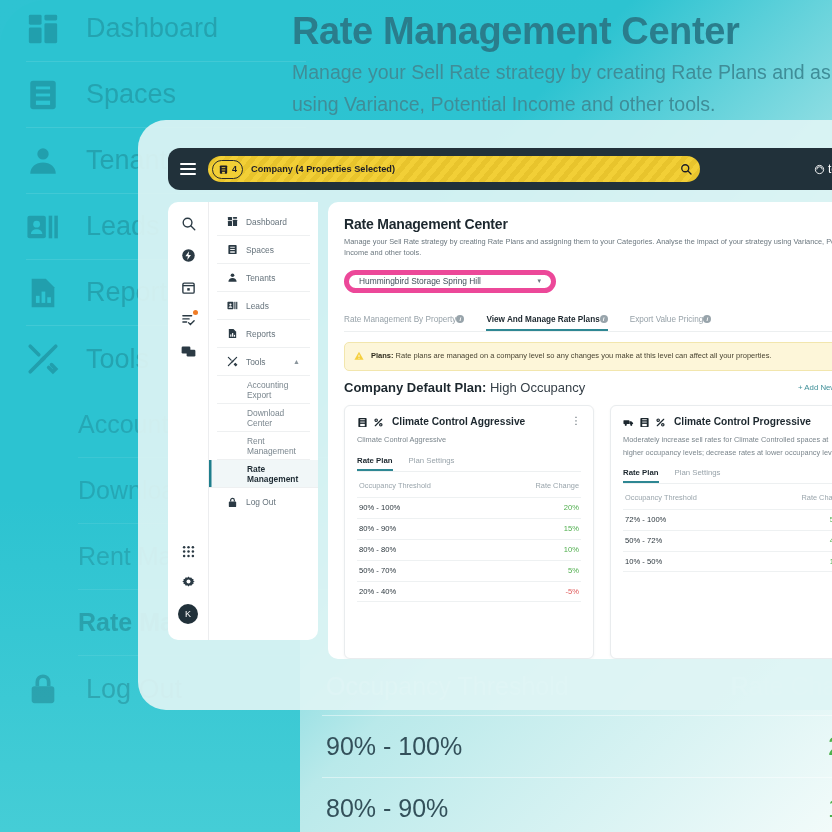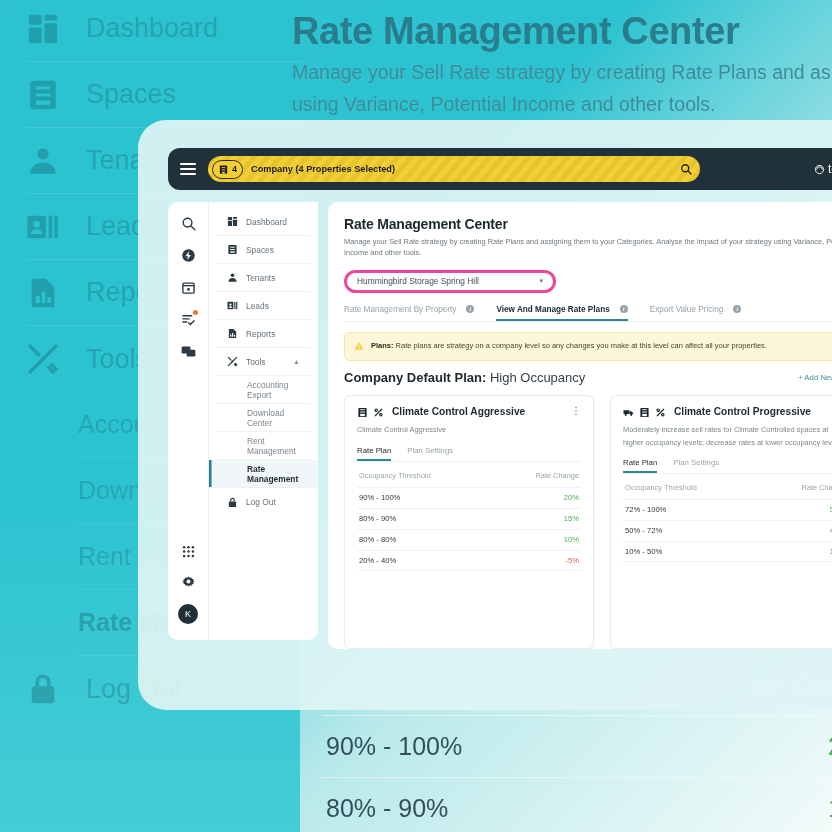--- a/index.html
+++ b/index.html
@@ -154,30 +154,30 @@
   
   .content {
     width: 550px; min-height: 438px; background: #fff;
     margin-left: 10px; border-radius: 10px;
     padding: 14px 16px 0 16px;
     position: relative; overflow: hidden;
   }
   .c-title { font-size: 14px; font-weight: bold; color: #1c272e; letter-spacing: -0.2px; }
   .c-sub { font-size: 7.4px; color: #6b777f; line-height: 1.55; margin-top: 4px; max-width: 540px; }
   .select {
-    margin-top: 11px; width: 212px; height: 23px; border: 3px solid #ec4899;
+    margin-top: 11px; width: 212px; height: 23px; border: 5px solid #ec4899;
     border-radius: 13px; display: flex; align-items: center;
     padding: 0 10px; font-size: 8.4px; color: #41505a; cursor: pointer;
   }
   .select .chev { margin-left: auto; font-size: 7px; color: #6b777f; }
 
   .tabs { display: flex; gap: 22px; margin-top: 12px; border-bottom: 1px solid #eceff0; }
   .tab {
-    display: flex; align-items: flex-start; gap: 10px; padding-bottom: 7px;
-    font-size: 8.2px; color: #97a2a9; cursor: pointer;
+    display: flex; align-items: flex-start; gap: 0; padding-bottom: 7px;
+    font-size: 8.2px; color: #97a2a9; cursor: pointer; margin-top: 10px;
   }
   .tab.active { color: #1c272e; font-weight: bold; box-shadow: inset 0 -2px 0 #2e8793; }
   .iinfo { width: 8px; height: 8px; border-radius: 50%; background: #98a4ab; color:#fff;
            font-size: 6px; display:flex; align-items:center; justify-content:center; font-weight:bold; font-style: italic;}
 
   .note {
     margin-top: 10px; background: #fdf6d9; border: 1px solid #f2e6ad;
     border-radius: 5px; padding: 7px 10px 7px 9px;
     display: flex; gap: 7px; align-items: flex-start;
   }
@@ -200,21 +200,21 @@
   }
   .pc-head { display: flex; align-items: flex-start; gap: 5px; }
   .pc-icons { display: flex; gap: 5px; align-items: center; padding-top: 1px; }
   .pc-icons .pci { width: 11px; height: 11px; color: #1c272e; }
   .pc-icons .pci svg { width: 100%; height: 100%; display: block; }
   .pc-name { font-size: 10.2px; font-weight: bold; color: #1c272e; line-height: 1.25; flex: 1; margin-left: 3px; }
   .kebab { margin-left: auto; color: #5a666e; font-size: 10px; line-height: 10px; cursor: pointer; letter-spacing: 0; }
   .pc-desc { font-size: 7.4px; color: #7b868d; line-height: 1.65; margin-top: 6px; }
   .pc-tabs { display: flex; gap: 16px; margin-top: 9px; border-bottom: 1px solid #edf0f1; }
   .pc-tab { font-size: 7.8px; color: #98a3aa; padding-bottom: 6px; cursor: pointer; }
-  .pc-tab.active { color: #1c272e; font-weight: normal; box-shadow: inset 0 -2px 0 #2e8793; }
+  .pc-tab.active { color: #1c272e; font-weight: bold; box-shadow: inset 0 -2px 0 #2e8793; }
   .pc-th { display: flex; justify-content: space-between; font-size: 7.4px; color: #9aa5ac; padding: 9px 2px 7px 2px; }
   .pc-tr {
     display: flex; justify-content: space-between; align-items: center;
     height: 21px; padding: 0 2px; border-top: 1px solid #eef1f2;
     font-size: 7.6px; color: #2b363d;
   }
   .pc-tr:last-child { border-bottom: 1px solid #eef1f2; }
   .pos { color: #4fae4d; }
   .neg { color: #e05a5a; }
 </style>
@@ -554,21 +554,21 @@
       </div>
 
       <div class="note">
         <span class="warn-tri">
             <svg viewBox="0 0 24 24" fill="#f5cf3e">
               <path d="M12 2 L23 21 H1 Z"></path>
               <rect x="11" y="9" width="2" height="6" fill="#fff"></rect>
               <rect x="11" y="17" width="2" height="2" fill="#fff"></rect>
             </svg>
           </span>
-        <div class="note-txt"><b>Plans:</b> <span>Rate plans are strategy on a company level so any changes you make at this level can affect all your properties.</span></div>
+        <div class="note-txt"><b>Plans:</b> <span>Rate plans are managed on a company level so any changes you make at this level can affect all your properties.</span></div>
 
       </div>
 
       <div class="defrow">
         <div class="dl"><b>Company Default Plan:</b> <span>High Occupancy</span></div>
         <div class="addlink">+ Add New Rate P</div>
       </div>
 
       <div class="cards">
 
@@ -607,20 +607,24 @@
               <span>90% - 100%</span>
               <span class="pos">20%</span>
             </div>
           <div class="pc-tr">
               <span>80% - 90%</span>
               <span class="pos">15%</span>
             </div>
           <div class="pc-tr">
               <span>80% - 80%</span>
               <span class="pos">10%</span>
+            </div>
+          <div class="pc-tr">
+              <span>50% - 70%</span>
+              <span class="pos">5%</span>
             </div>
           <div class="pc-tr">
               <span>20% - 40%</span>
               <span class="neg">-5%</span>
             </div>
         </div>
 
         <div class="plan-card">
           <div class="pc-head">
             <div class="pc-icons">

